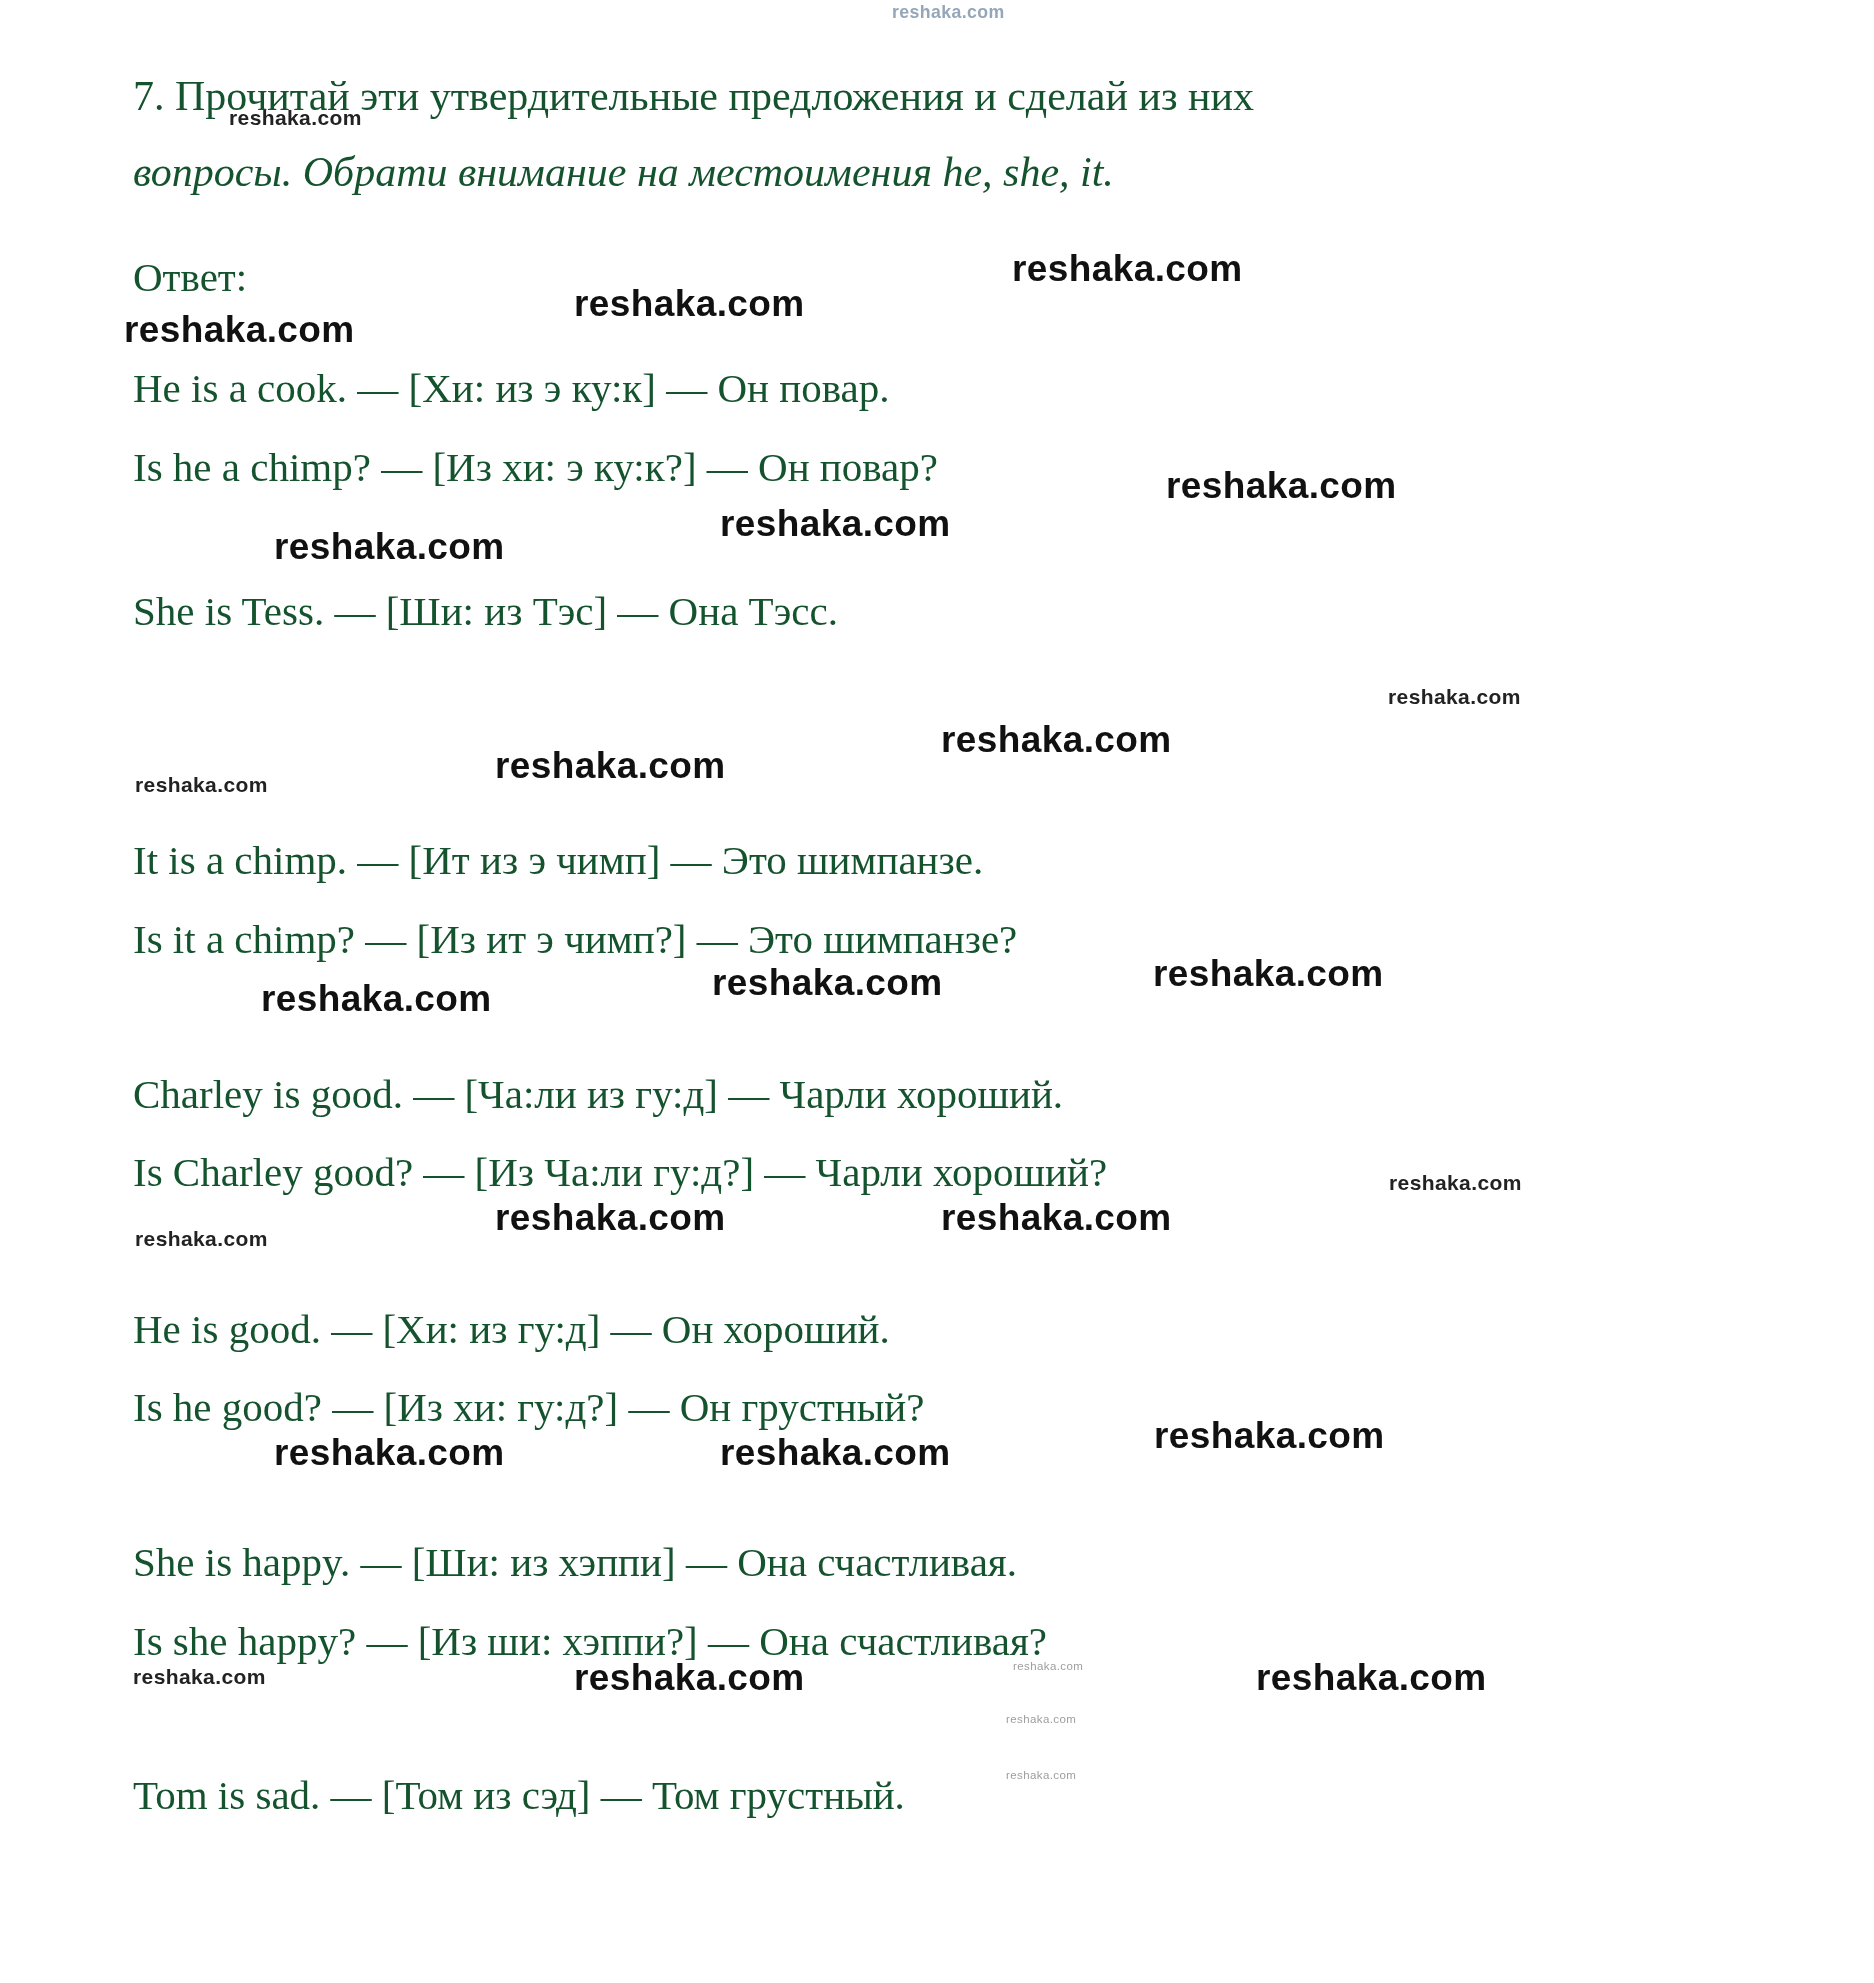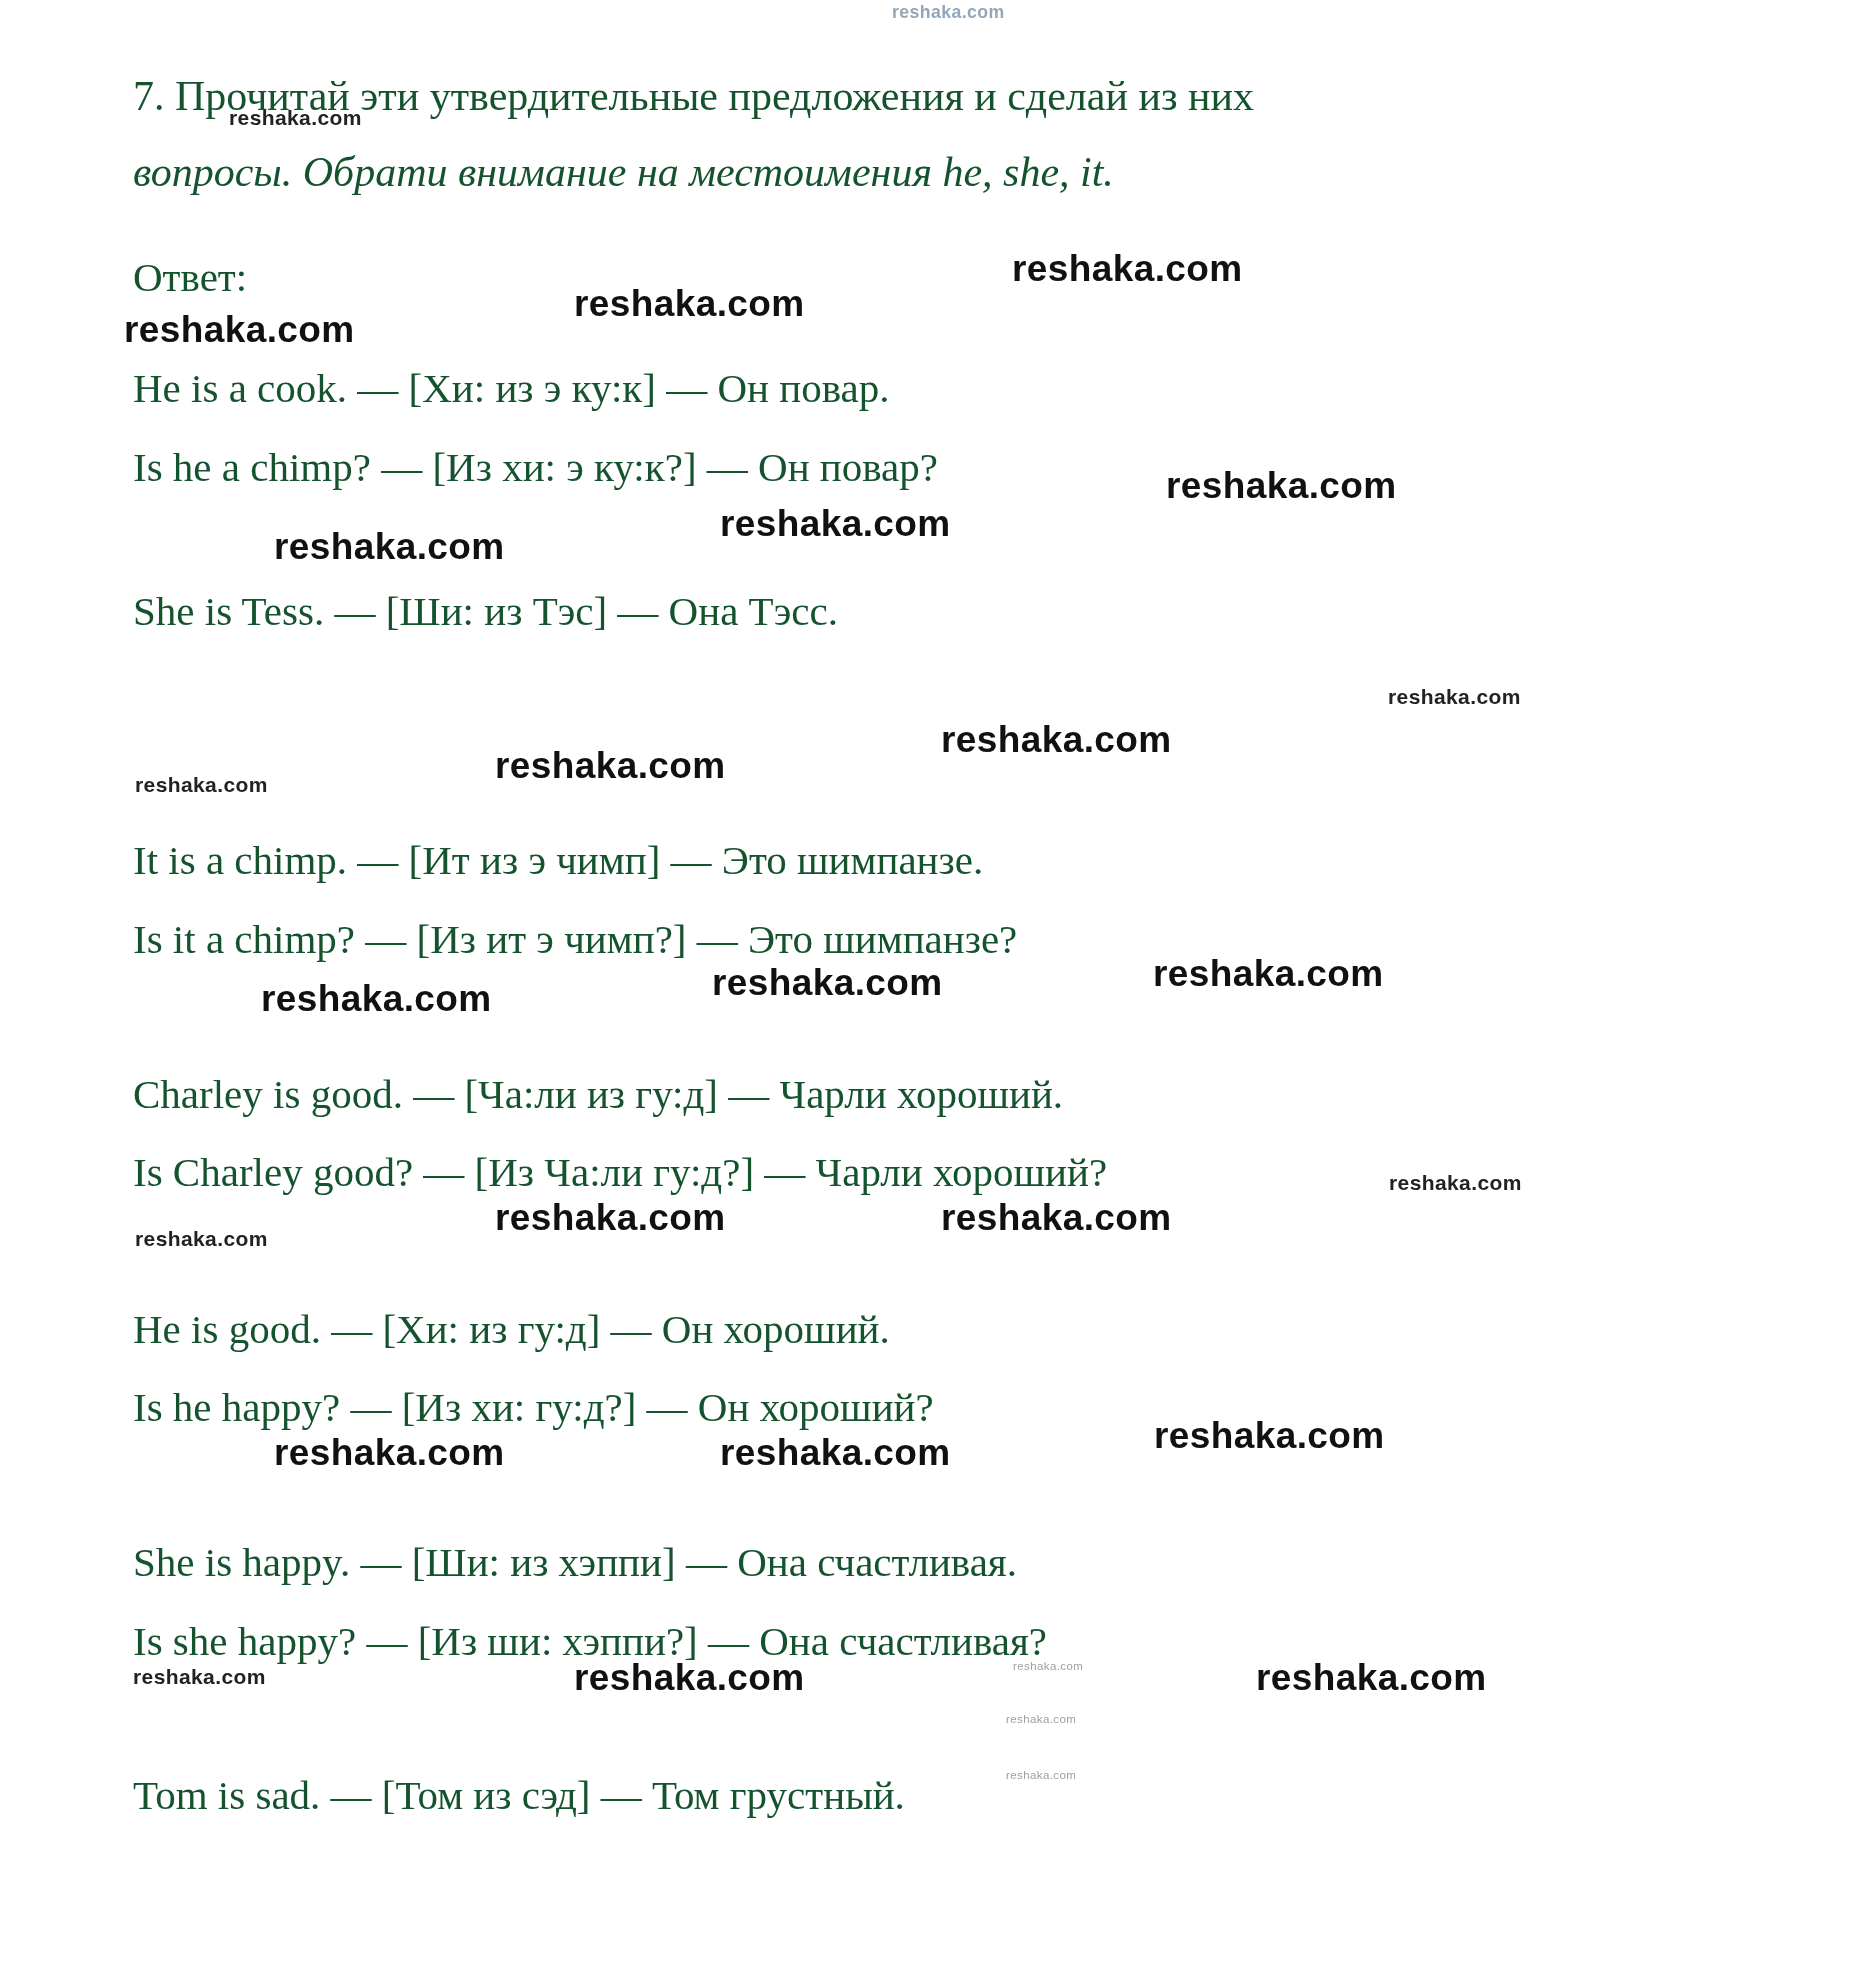--- a/index.html
+++ b/index.html
@@ -52,21 +52,21 @@
   <div class="line" style="top:253px;">Ответ:</div>
 
   <div class="line" style="top:364px;">He is a cook. — [Хи: из э ку:к] — Он повар.</div>
   <div class="line" style="top:443px;">Is he a chimp? — [Из хи: э ку:к?] — Он повар?</div>
   <div class="line" style="top:587px;">She is Tess. — [Ши: из Тэс] — Она Тэсс.</div>
   <div class="line" style="top:836px;">It is a chimp. — [Ит из э чимп] — Это шимпанзе.</div>
   <div class="line" style="top:915px;">Is it a chimp? — [Из ит э чимп?] — Это шимпанзе?</div>
   <div class="line" style="top:1070px;">Charley is good. — [Ча:ли из гу:д] — Чарли хороший.</div>
   <div class="line" style="top:1148px;">Is Charley good? — [Из Ча:ли гу:д?] — Чарли хороший?</div>
   <div class="line" style="top:1305px;">He is good. — [Хи: из гу:д] — Он хороший.</div>
-  <div class="line" style="top:1383px;">Is he happy? — [Из хи: гу:д?] — Он хороший?</div>
+  <div class="line" style="top:1383px;">Is he good? — [Из хи: гу:д?] — Он грустный?</div>
   <div class="line" style="top:1538px;">She is happy. — [Ши: из хэппи] — Она счастливая.</div>
   <div class="line" style="top:1617px;">Is she happy? — [Из ши: хэппи?] — Она счастливая?</div>
   <div class="line" style="top:1771px;">Tom is sad. — [Том из сэд] — Том грустный.</div>
 
   <div class="wm wm-top" style="left:892px; top:1.8px;">reshaka.com</div>
   <div class="wm wm-sm" style="left:229px;  top:106px;">reshaka.com</div>
 
   <div class="wm wm-lg" style="left:1012px; top:248px;">reshaka.com</div>
   <div class="wm wm-lg" style="left:574px;  top:283px;">reshaka.com</div>
   <div class="wm wm-lg" style="left:124px;  top:309px;">reshaka.com</div>

